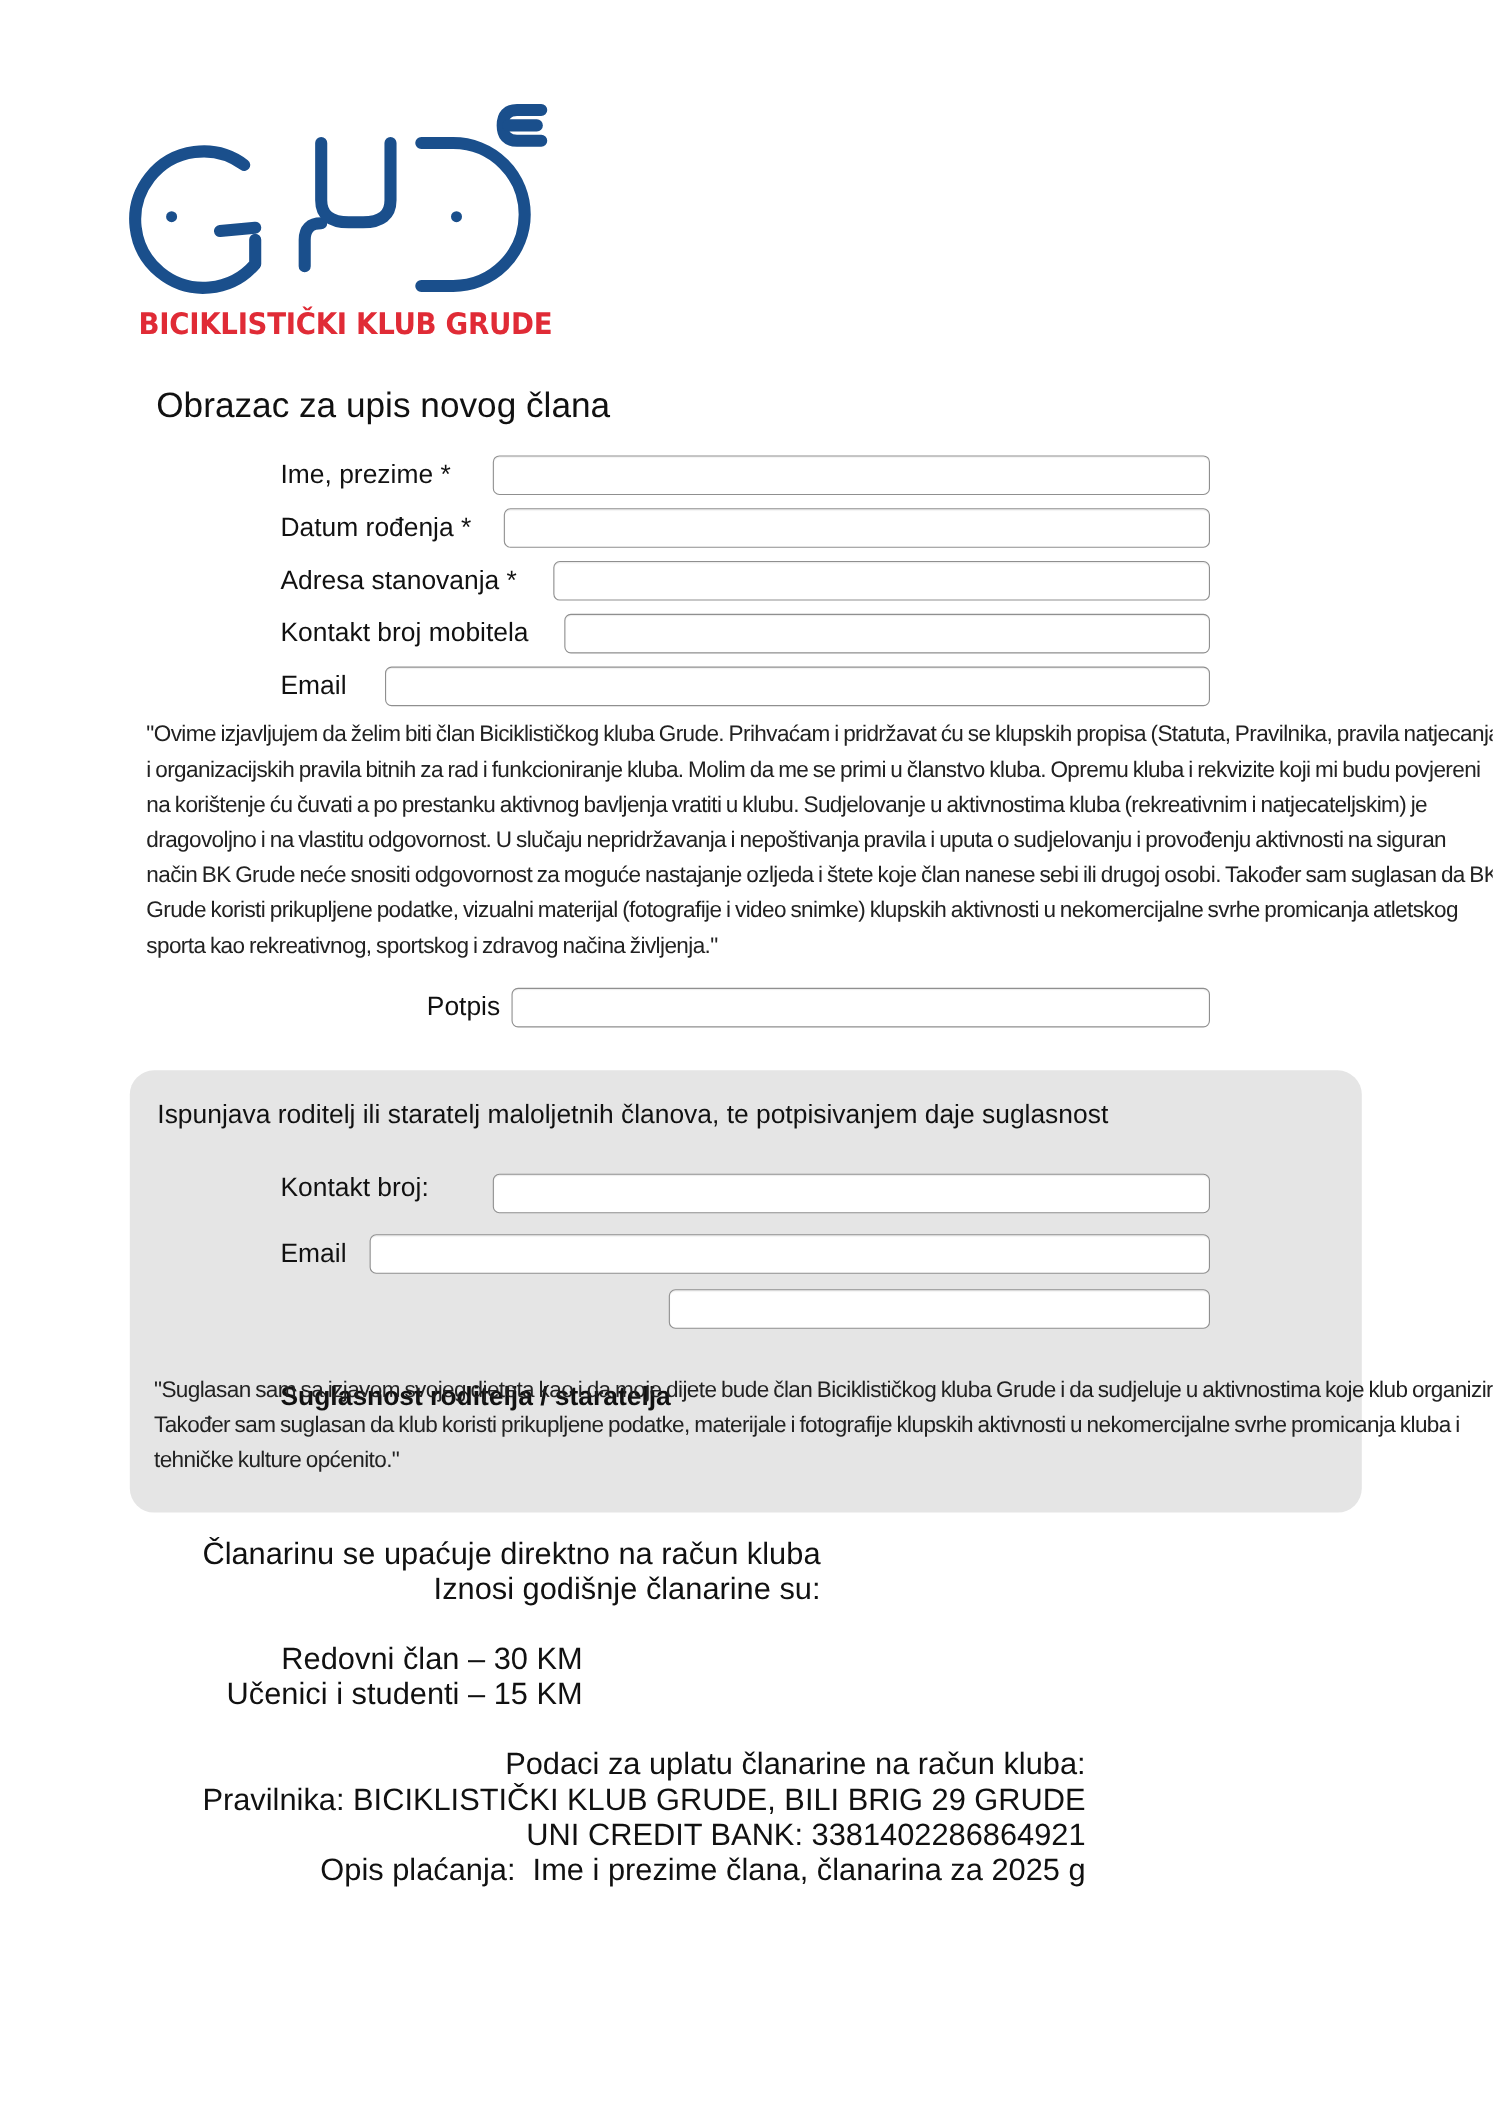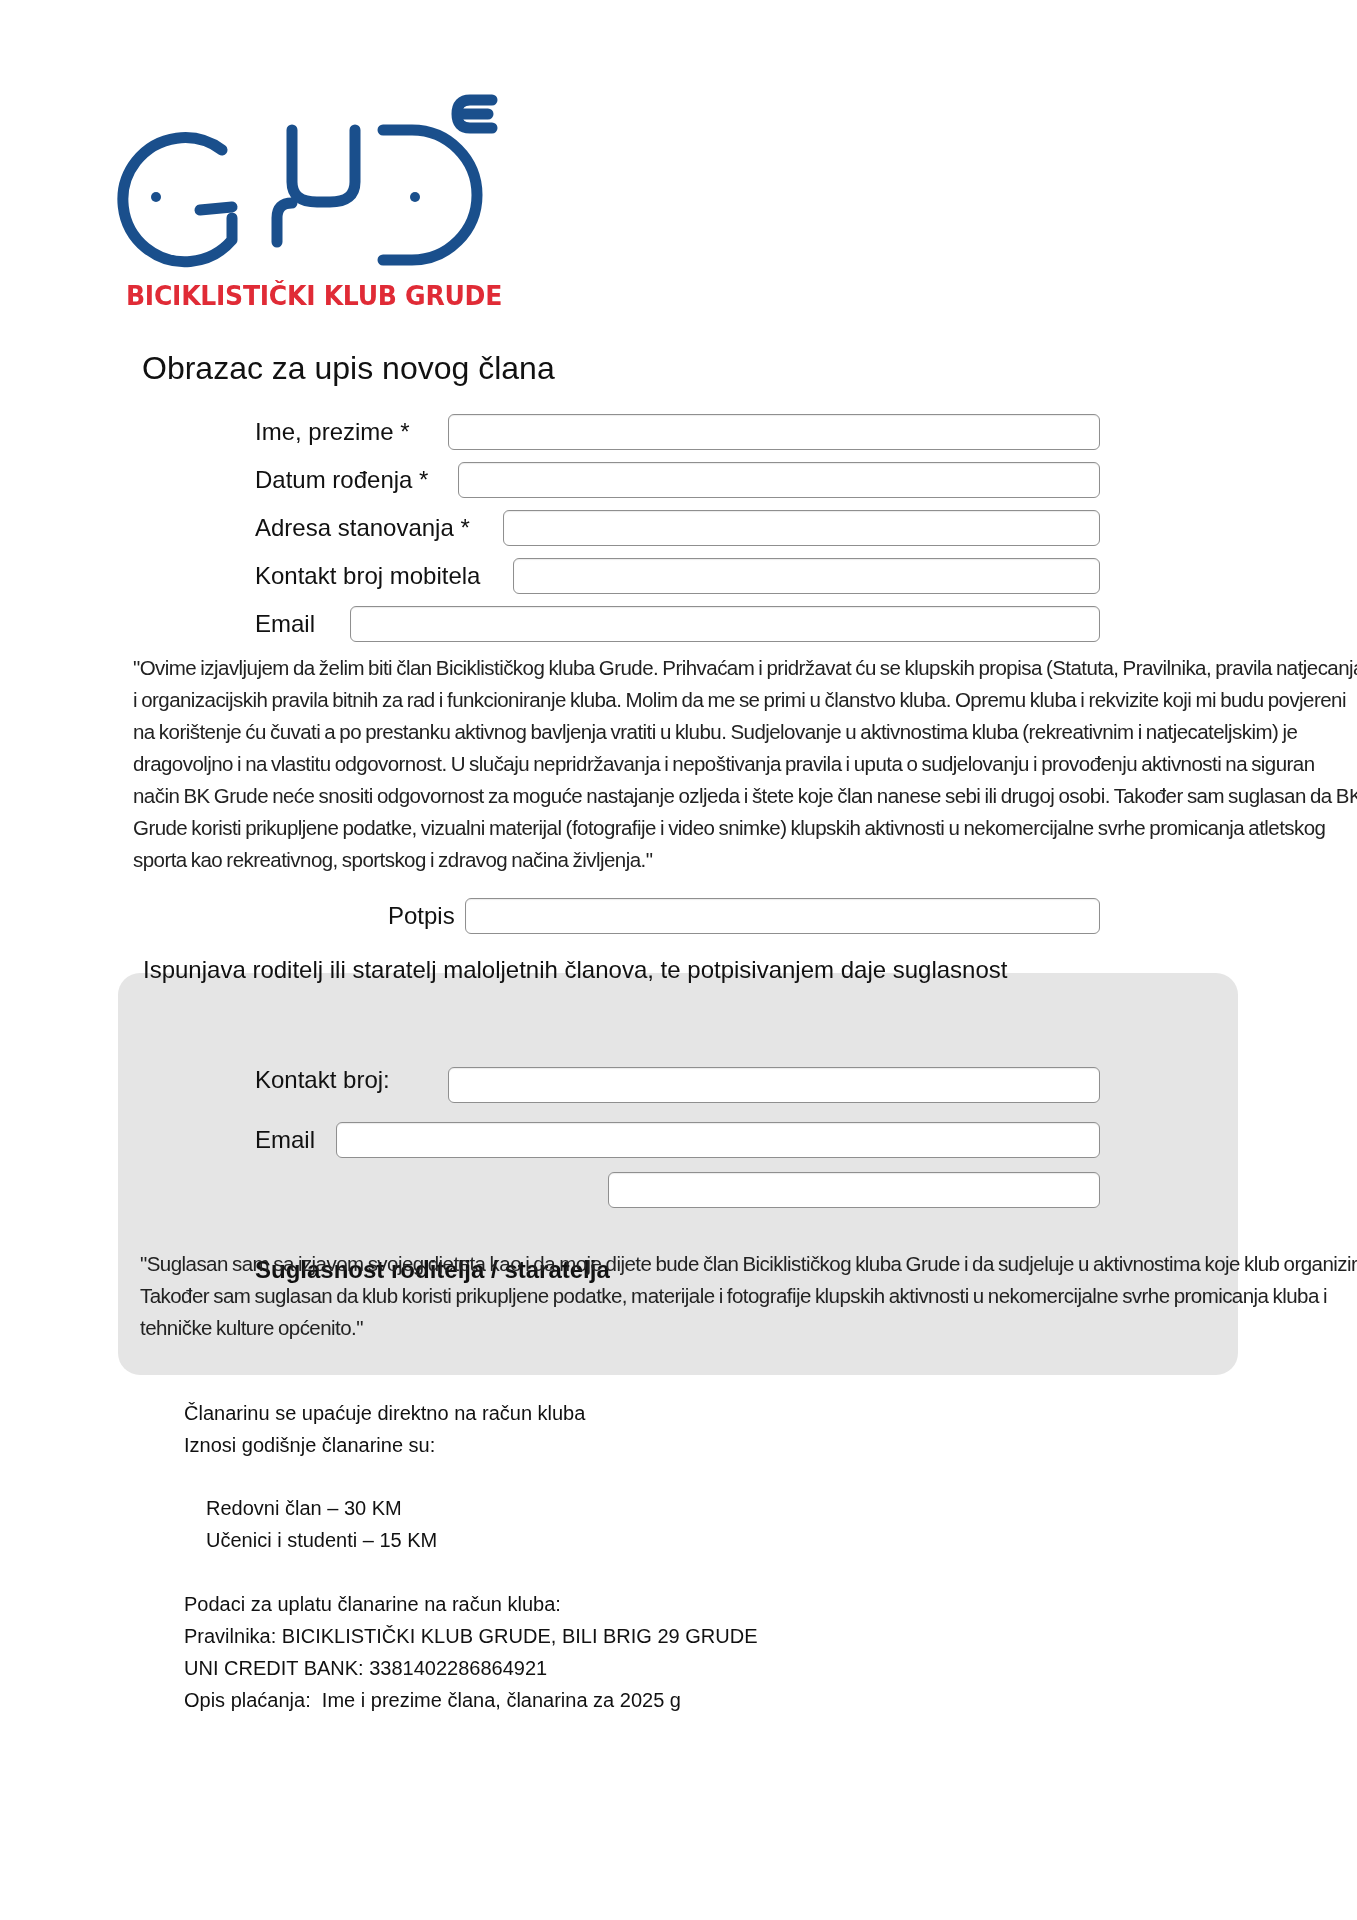--- a/index.html
+++ b/index.html
@@ -20,21 +20,21 @@
          box-shadow: inset 0 1px 1px rgba(0,0,0,0.08); }
   .inp input { width: 100%; height: 100%; border: none; background: transparent; outline: none;
                font-size: 20px; padding: 0 10px; box-sizing: border-box; font-family: "Liberation Sans", sans-serif; }
 
   .para { font-family: "Liberation Sans Narrow", "Liberation Sans", sans-serif; font-size: 20.5px;
           line-height: 32px; color: #222; letter-spacing: -0.55px; word-spacing: -1px; }
   .para .ln { display: block; white-space: nowrap; }
 
   .grey { left: 118px; top: 973px; width: 1120px; height: 402px; background: #e5e5e5; border-radius: 22px; }
 
-  .fee { font-size: 20px; color: #111; white-space: nowrap; line-height: 32px; }
+  .fee { font-size: 28px; color: #111; white-space: nowrap; line-height: 32px; text-align: right; }
   .fee b { font-weight: normal; }
 </style>
 </head>
 <body>
 
 <div id="logo" class="abs">
   <svg width="420" height="225" viewBox="0 0 420 225">
     <g fill="none" stroke="#1a4f8c" stroke-width="11" stroke-linecap="round" stroke-linejoin="round">
 
       <path d="M 110 60 A 62 62 0 1 0 120 150 L 120 128"></path>
@@ -92,21 +92,21 @@
   <span class="ln">Grude koristi prikupljene podatke, vizualni materijal (fotografije i video snimke) klupskih aktivnosti u nekomercijalne svrhe promicanja atletskog</span>
   <span class="ln">sporta kao rekreativnog, sportskog i zdravog načina življenja."</span>
 </div>
 
 <div class="abs lbl" style="left:388px; top:902px;">Potpis</div>
 <div class="abs inp" style="left:465px; top:898px; width:635px; height:36px;">
   <input type="text" value="" style="">
 </div>
 
 <div class="abs grey"></div>
-<div class="abs lbl" style="left:143px; top:956px;">Ispunjava roditelj ili staratelj maloljetnih članova, te potpisivanjem daje suglasnost</div>
+<div class="abs lbl" style="left:143px; top:1000px;">Ispunjava roditelj ili staratelj maloljetnih članova, te potpisivanjem daje suglasnost</div>
 
 <div class="abs lbl" style="left:255px; top:1066px;">Kontakt broj:</div>
 <div class="abs inp" style="left:448px; top:1067px; width:652px; height:36px;">
   <input type="text" value="" style="">
 </div>
 
 <div class="abs lbl" style="left:255px; top:1126px;">Email</div>
 <div class="abs inp" style="left:336px; top:1122px; width:764px; height:36px;">
   <input type="text" value="" style="">
 </div>

